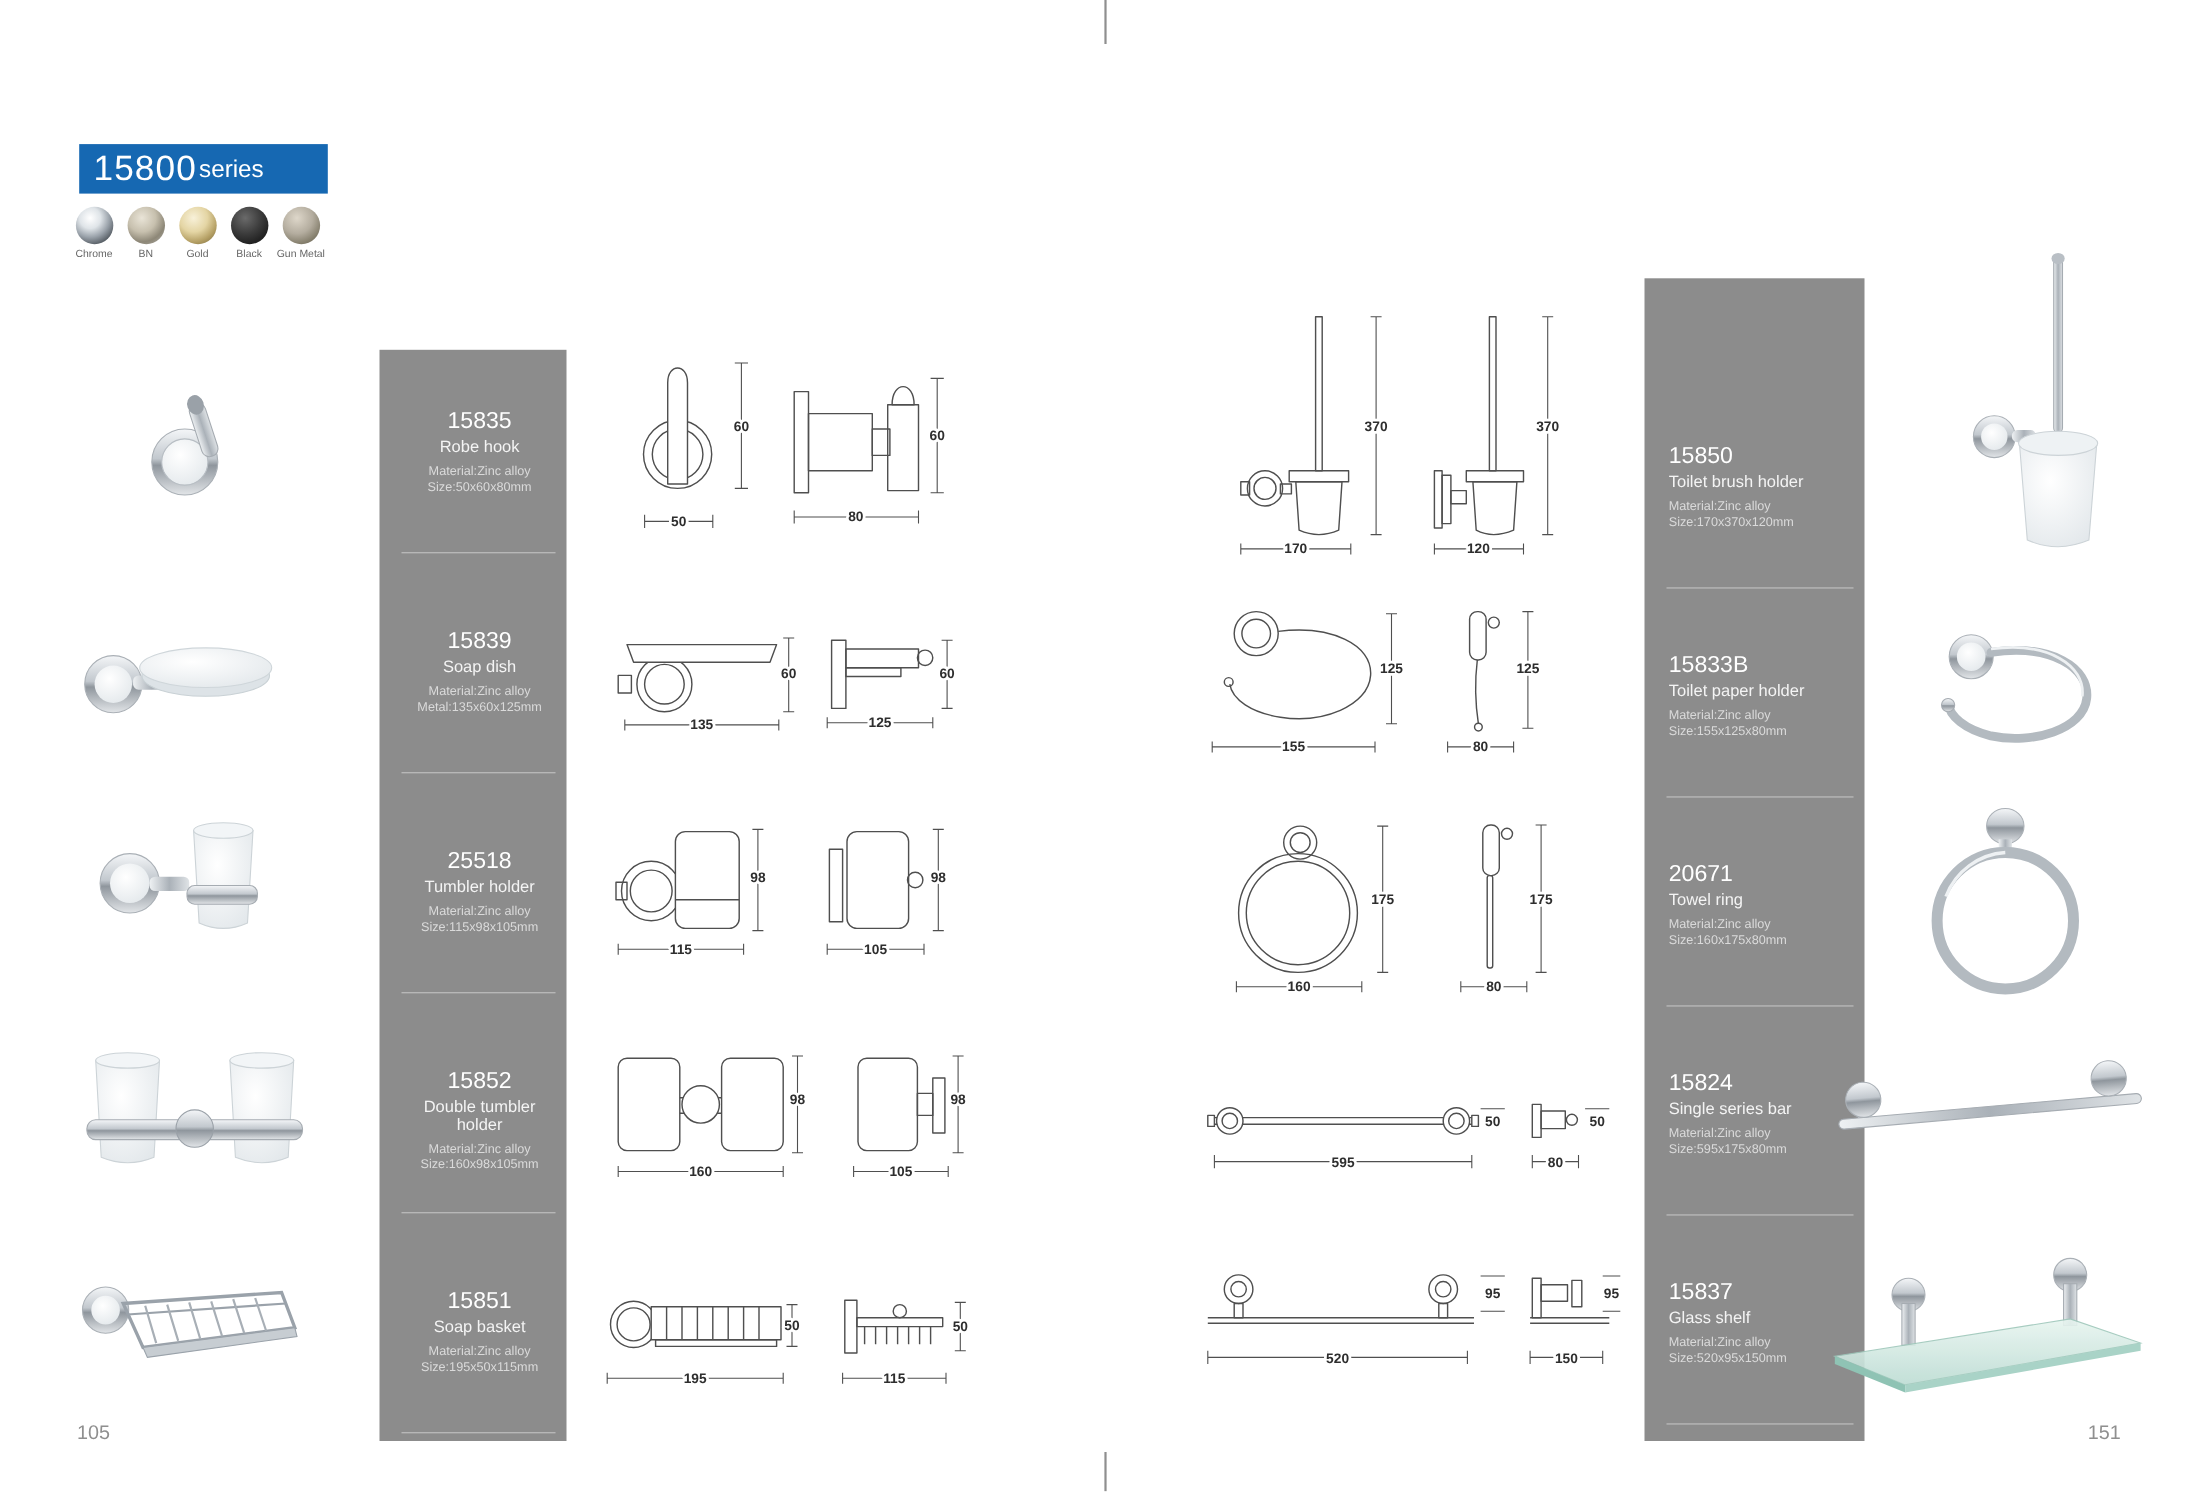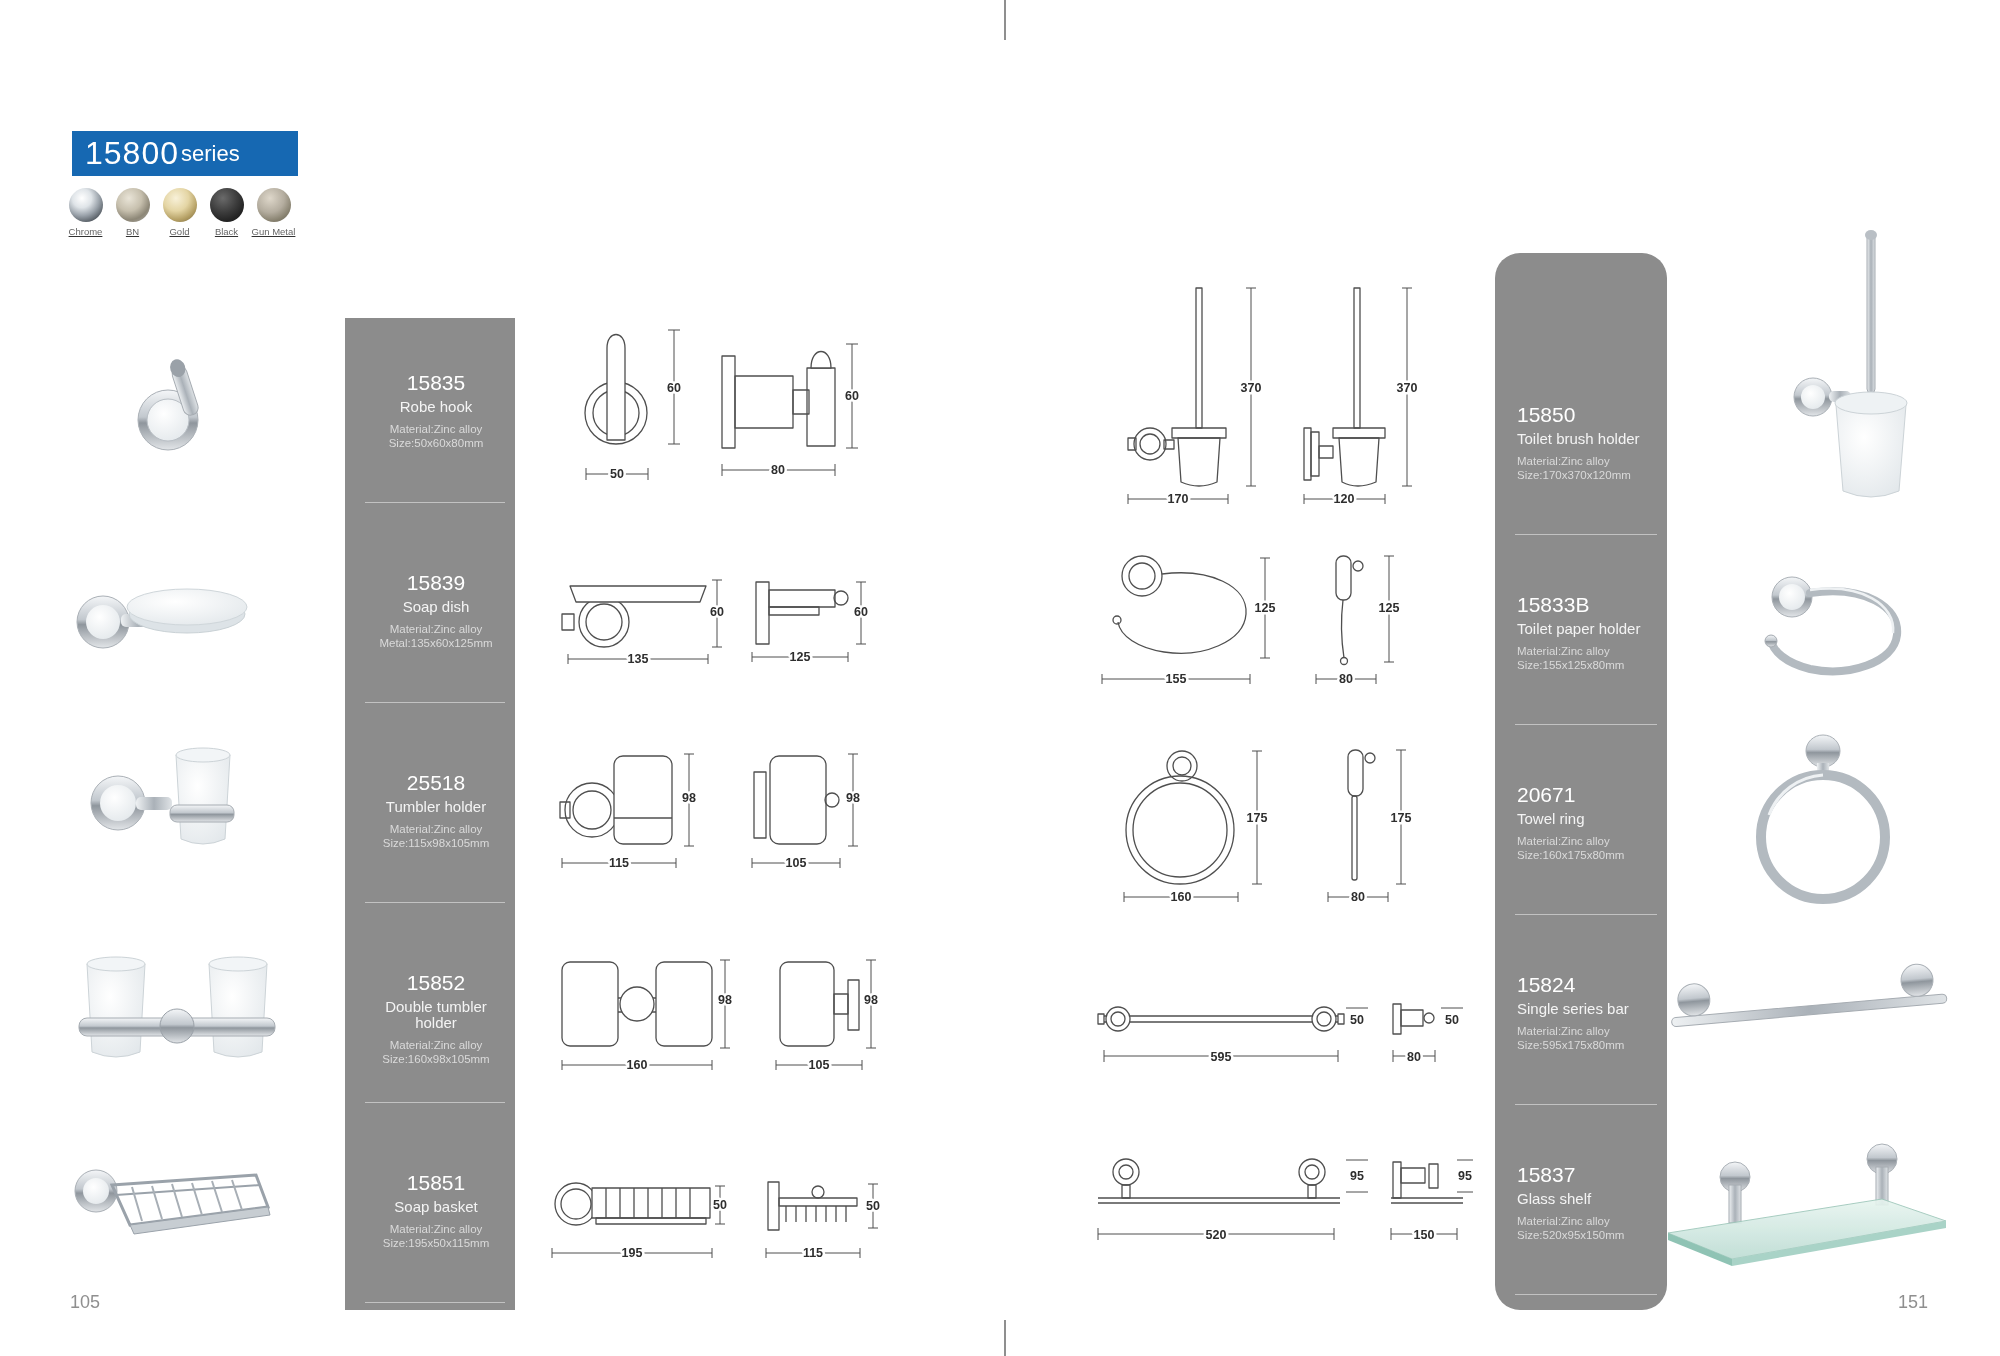--- a/index.html
+++ b/index.html
@@ -9,34 +9,34 @@
   .gutter.top{top:0;height:40px;}
   .gutter.bot{top:1320px;height:36px;}
 
   
   .banner{position:absolute;left:72px;top:131px;width:226px;height:45px;background:#1668b2;
           display:flex;align-items:center;padding-left:13px;box-sizing:border-box;color:#fff;text-align:right;}
   .banner .num{font-size:32px;letter-spacing:1px;}
   .banner .suf{font-size:22px;margin-left:2px;}
 
   
-  .finishes{position:absolute;left:62px;top:188px;display:flex;text-decoration:underline;}
+  .finishes{position:absolute;left:62px;top:188px;display:flex;}
   .finish{width:47px;display:flex;flex-direction:column;align-items:center;}
   .fdot{width:34px;height:34px;border-radius:50%;}
   .flabel{font-size:9.5px;color:#666;margin-top:4px;white-space:nowrap;}
   .sw-chrome{background:radial-gradient(circle at 38% 30%,#ffffff,#dfe4e8 30%,#9aa2aa 55%,#565d64 78%,#3e4348);}
   .sw-bn{background:radial-gradient(circle at 38% 30%,#e9e4d7,#c7c0ae 40%,#8d8777 68%,#55514575);}
   .sw-gold{background:radial-gradient(circle at 38% 30%,#f8f1d9,#e4d5a4 40%,#b5a065 68%,#6e5f35);}
   .sw-black{background:radial-gradient(circle at 38% 30%,#6a6a6a,#3c3c3c 45%,#232323 72%,#141414);}
   .sw-gunmetal{background:radial-gradient(circle at 38% 30%,#ded7ca,#b4ad9f 45%,#87816f 72%,#5f594b);}
 
   
   .panel{position:absolute;background:#8c8c8c;}
   .panel.left{left:345px;top:318px;width:170px;height:992px;padding-top:53px;box-sizing:border-box;}
-  .panel.right{left:1495px;top:253px;width:172px;height:1057px;padding-top:150px;box-sizing:border-box;border-radius:25px;}
+  .panel.right{left:1495px;top:253px;width:200px;height:1057px;padding-top:150px;box-sizing:border-box;}
   .pblock{position:relative;box-sizing:border-box;padding:0 10px 0 22px;}
   .panel.left  .pblock{height:200px;text-align:center;}
   .panel.right .pblock{height:190px;}
   .pcode{font-size:21px;color:#fff;line-height:23px;}
   .pname{font-size:15px;color:#f4f4f4;margin-top:5px;line-height:16px;}
   .pmat,.psize{font-size:11.5px;color:#dadada;line-height:14px;}
   .pmat{margin-top:7px;}
   .pblock::after{content:"";position:absolute;left:20px;right:10px;top:131px;border-top:1px solid #c2c2c2;}
 
   

